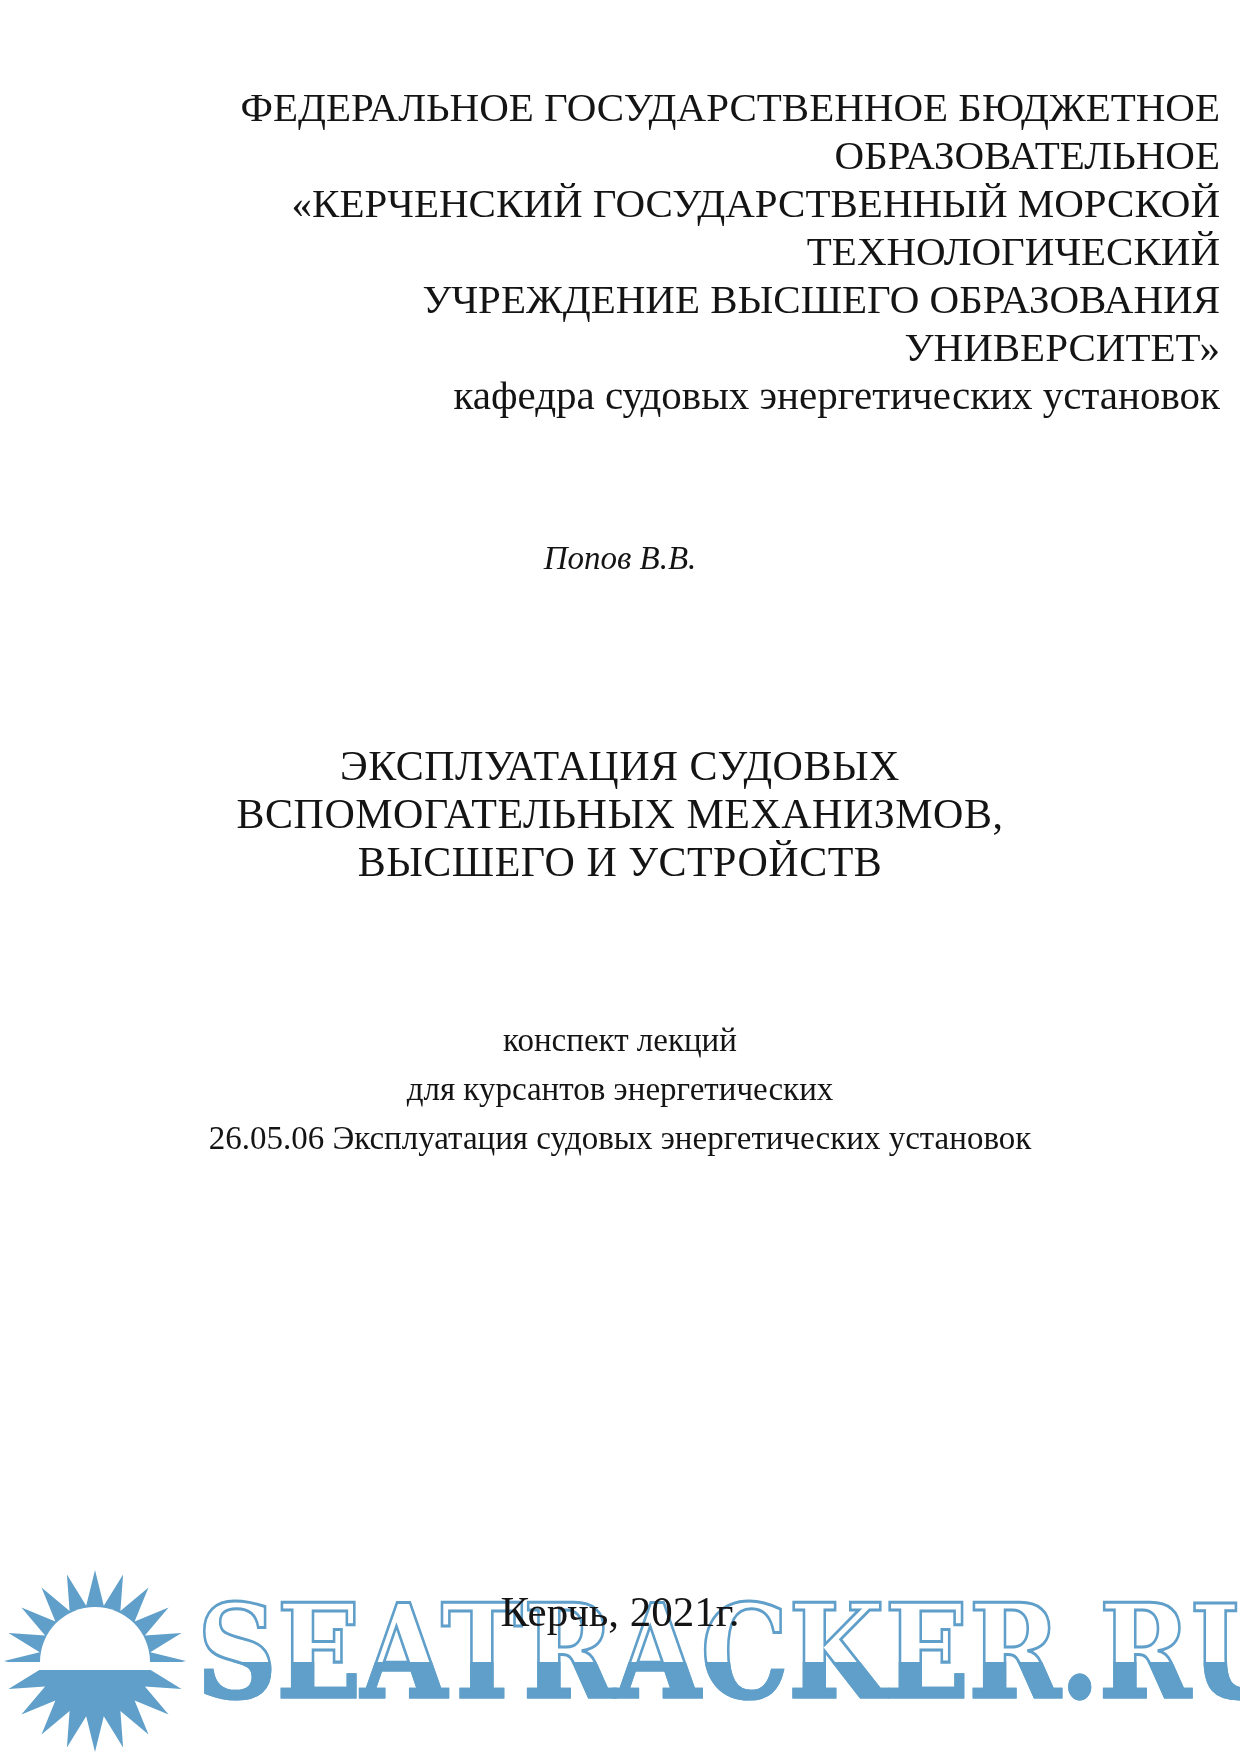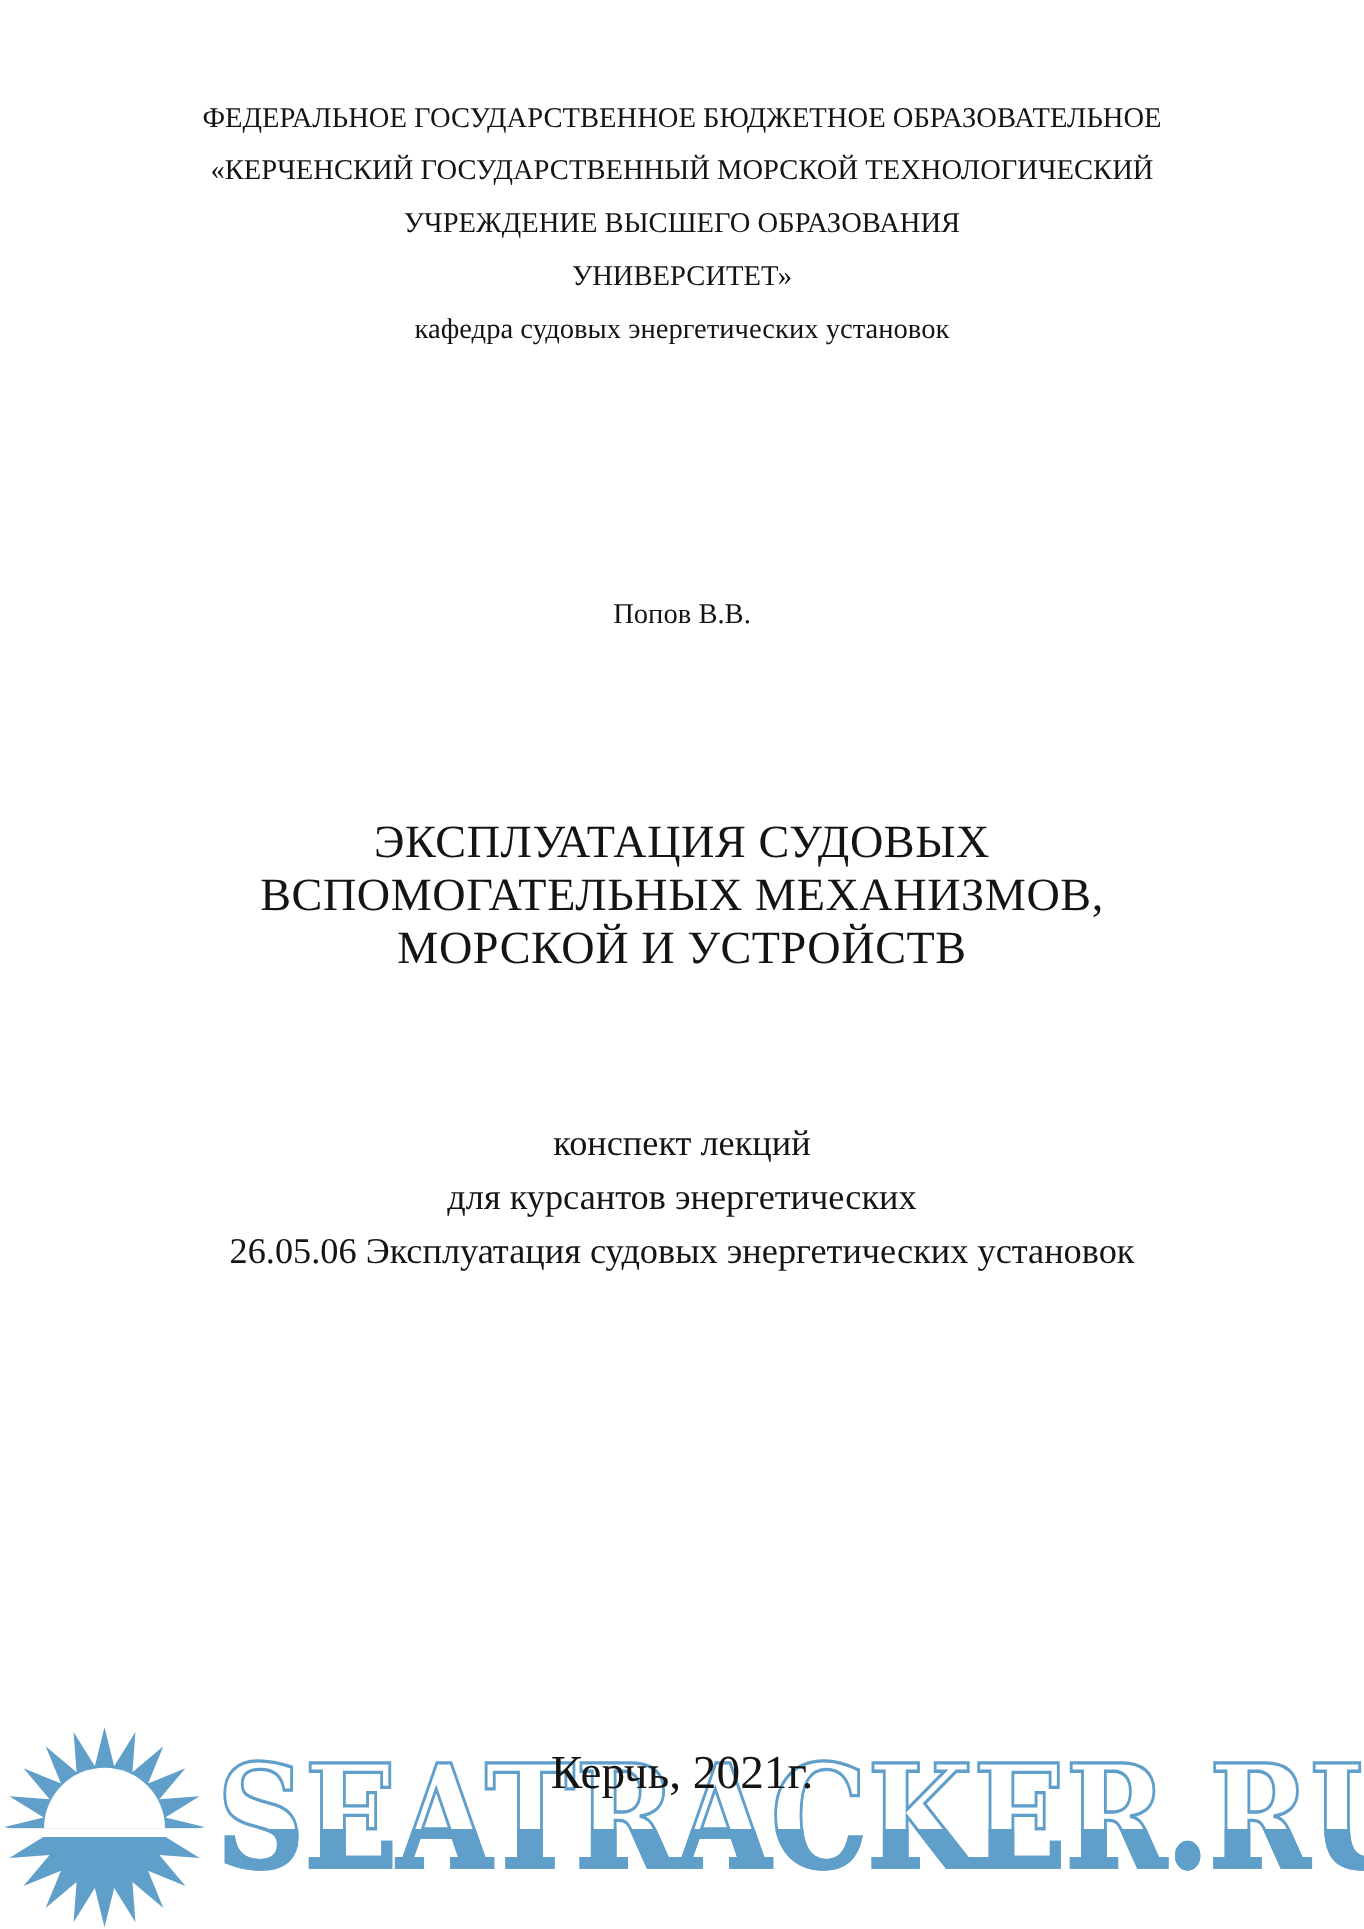--- a/index.html
+++ b/index.html
@@ -3,22 +3,22 @@
 <meta charset="utf-8">
 <style>
   :root{ --wm-color:#5f9fc9; }
   html,body{margin:0;padding:0;}
   body{
     width:1240px;height:1754px;position:relative;overflow:hidden;
     background:#ffffff;color:#141414;
     font-family:"Liberation Serif","DejaVu Serif",serif;
   }
   .line-block{position:absolute;left:20px;width:1200px;text-align:center;}
-  .org{top:83px;font-size:26px;line-height:48px;}
-  .author{top:534px;font-size:26px;line-height:48px;}
+  .org{top:83px;font-size:41px;line-height:48px;text-align:right;}
+  .author{top:534px;font-size:33px;line-height:48px;font-style:italic;}
   .title{top:742px;font-size:42px;line-height:48px;font-weight:normal;letter-spacing:0.5px;}
   .subtitle{top:1016px;font-size:33px;line-height:49px;}
   .imprint{top:1588px;font-size:43px;line-height:48px;z-index:3;}
 
   .watermark{position:absolute;left:0;top:1560px;width:1108px;height:194px;z-index:1;}
   .sun{position:absolute;left:0;top:6px;width:190px;height:190px;}
   .wm-fill{fill:var(--wm-color);}
   .wm-white{fill:#ffffff;}
   .wm-text{
     position:absolute;left:197px;top:27px;
@@ -40,21 +40,21 @@
   <div>УЧРЕЖДЕНИЕ ВЫСШЕГО ОБРАЗОВАНИЯ</div>
   <div>УНИВЕРСИТЕТ»</div>
   <div>кафедра судовых энергетических установок</div>
 </div>
 
 <div class="line-block author">Попов В.В.</div>
 
 <div class="line-block title">
   <div>ЭКСПЛУАТАЦИЯ СУДОВЫХ</div>
   <div>ВСПОМОГАТЕЛЬНЫХ МЕХАНИЗМОВ,</div>
-  <div>МОРСКОЙ И УСТРОЙСТВ</div>
+  <div>ВЫСШЕГО И УСТРОЙСТВ</div>
 </div>
 
 <div class="line-block subtitle">
   <div>конспект лекций</div>
   <div>для курсантов энергетических</div>
   <div>26.05.06 Эксплуатация судовых энергетических установок</div>
 </div>
 
 <div class="line-block imprint">Керчь, 2021г.</div>
 

